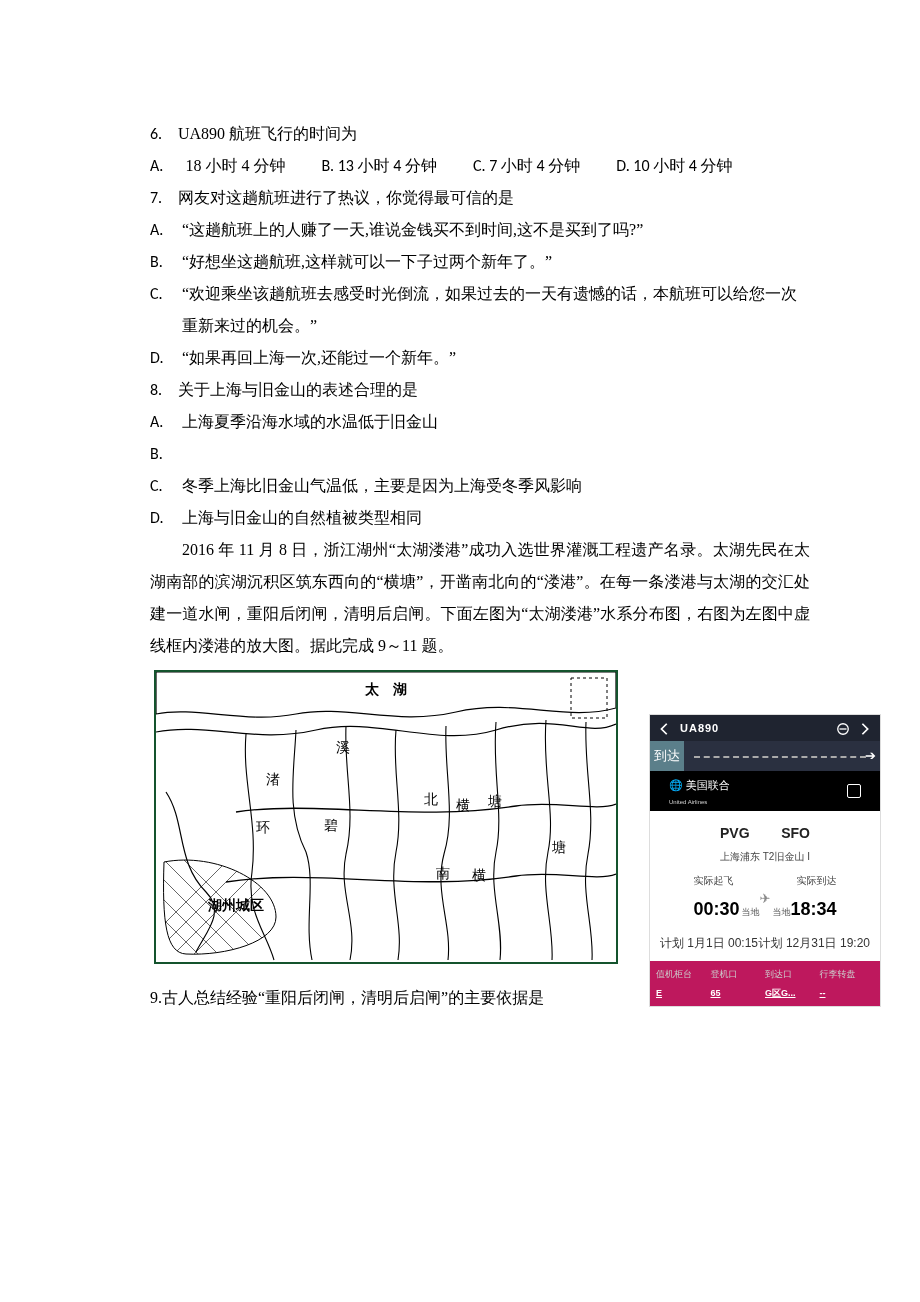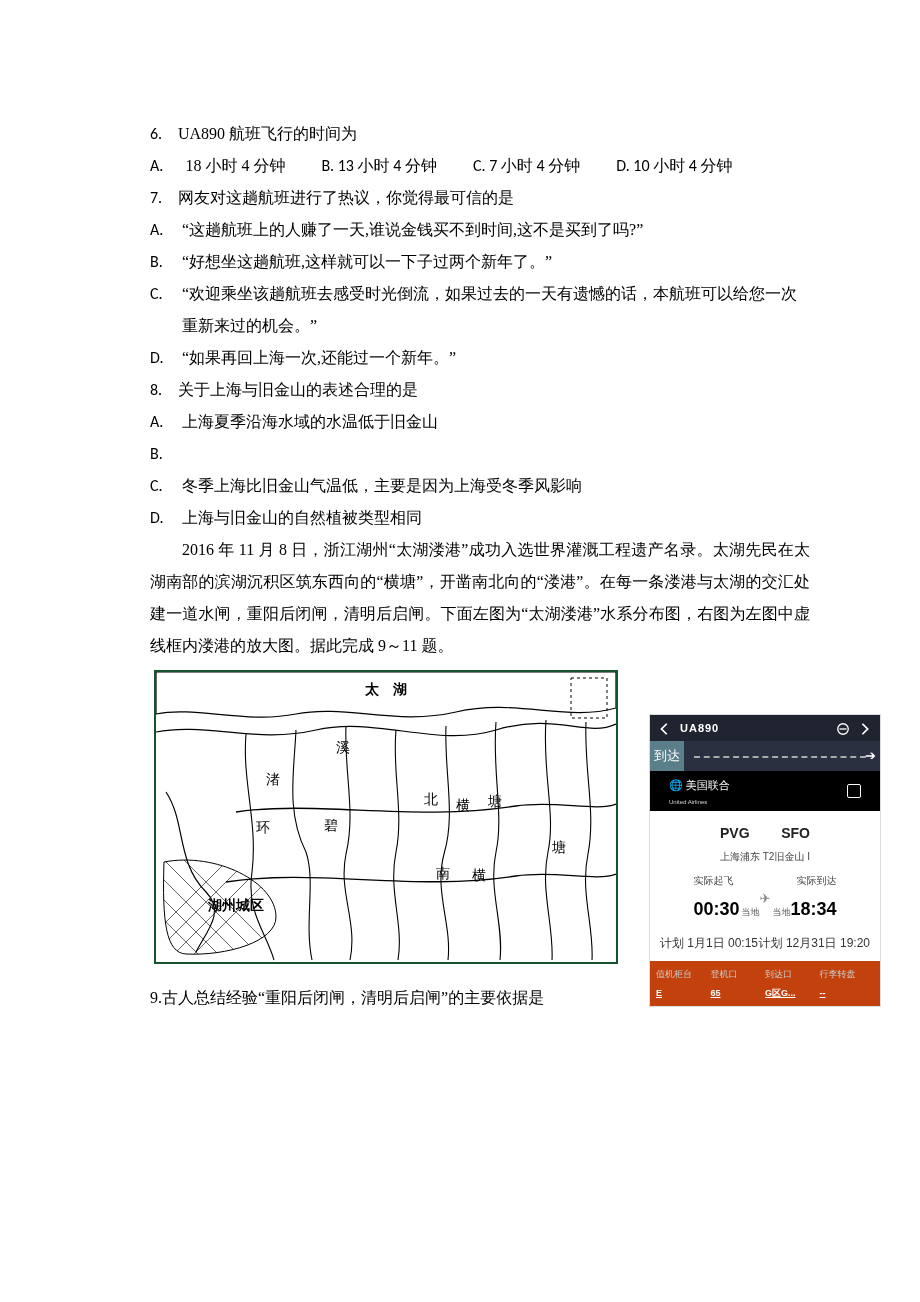--- a/index.html
+++ b/index.html
@@ -145,21 +145,21 @@
   .phone-main .right { text-align: right; }
   .phone-main .row-b {
     display: flex; justify-content: center; align-items: center;
     margin-top: 4px;
   }
   .phone-main .time { font-weight: bold; font-size: 18px; color: #000; }
   .phone-main .local { font-size: 9px; color: #555; margin-left: 2px; }
   .phone-main .plane { font-size: 13px; color: #888; }
   .phone-main .plan { display:flex; justify-content:space-between; font-size:12px; color:#333; margin-top:4px; }
   .phone-bot {
-    background: #c2410c;
+    background: #be185d;
     color: #ccc;
     display: flex;
     padding: 4px 6px;
     font-size: 9px;
   }
   .phone-bot .col { flex: 1; }
   .phone-bot .val { color: #fff; font-weight: bold; margin-top: 1px; text-decoration: underline; }
   .q9 { margin-top: 2px; }
   .latin { font-family: Calibri, Arial, sans-serif; }
 </style>

